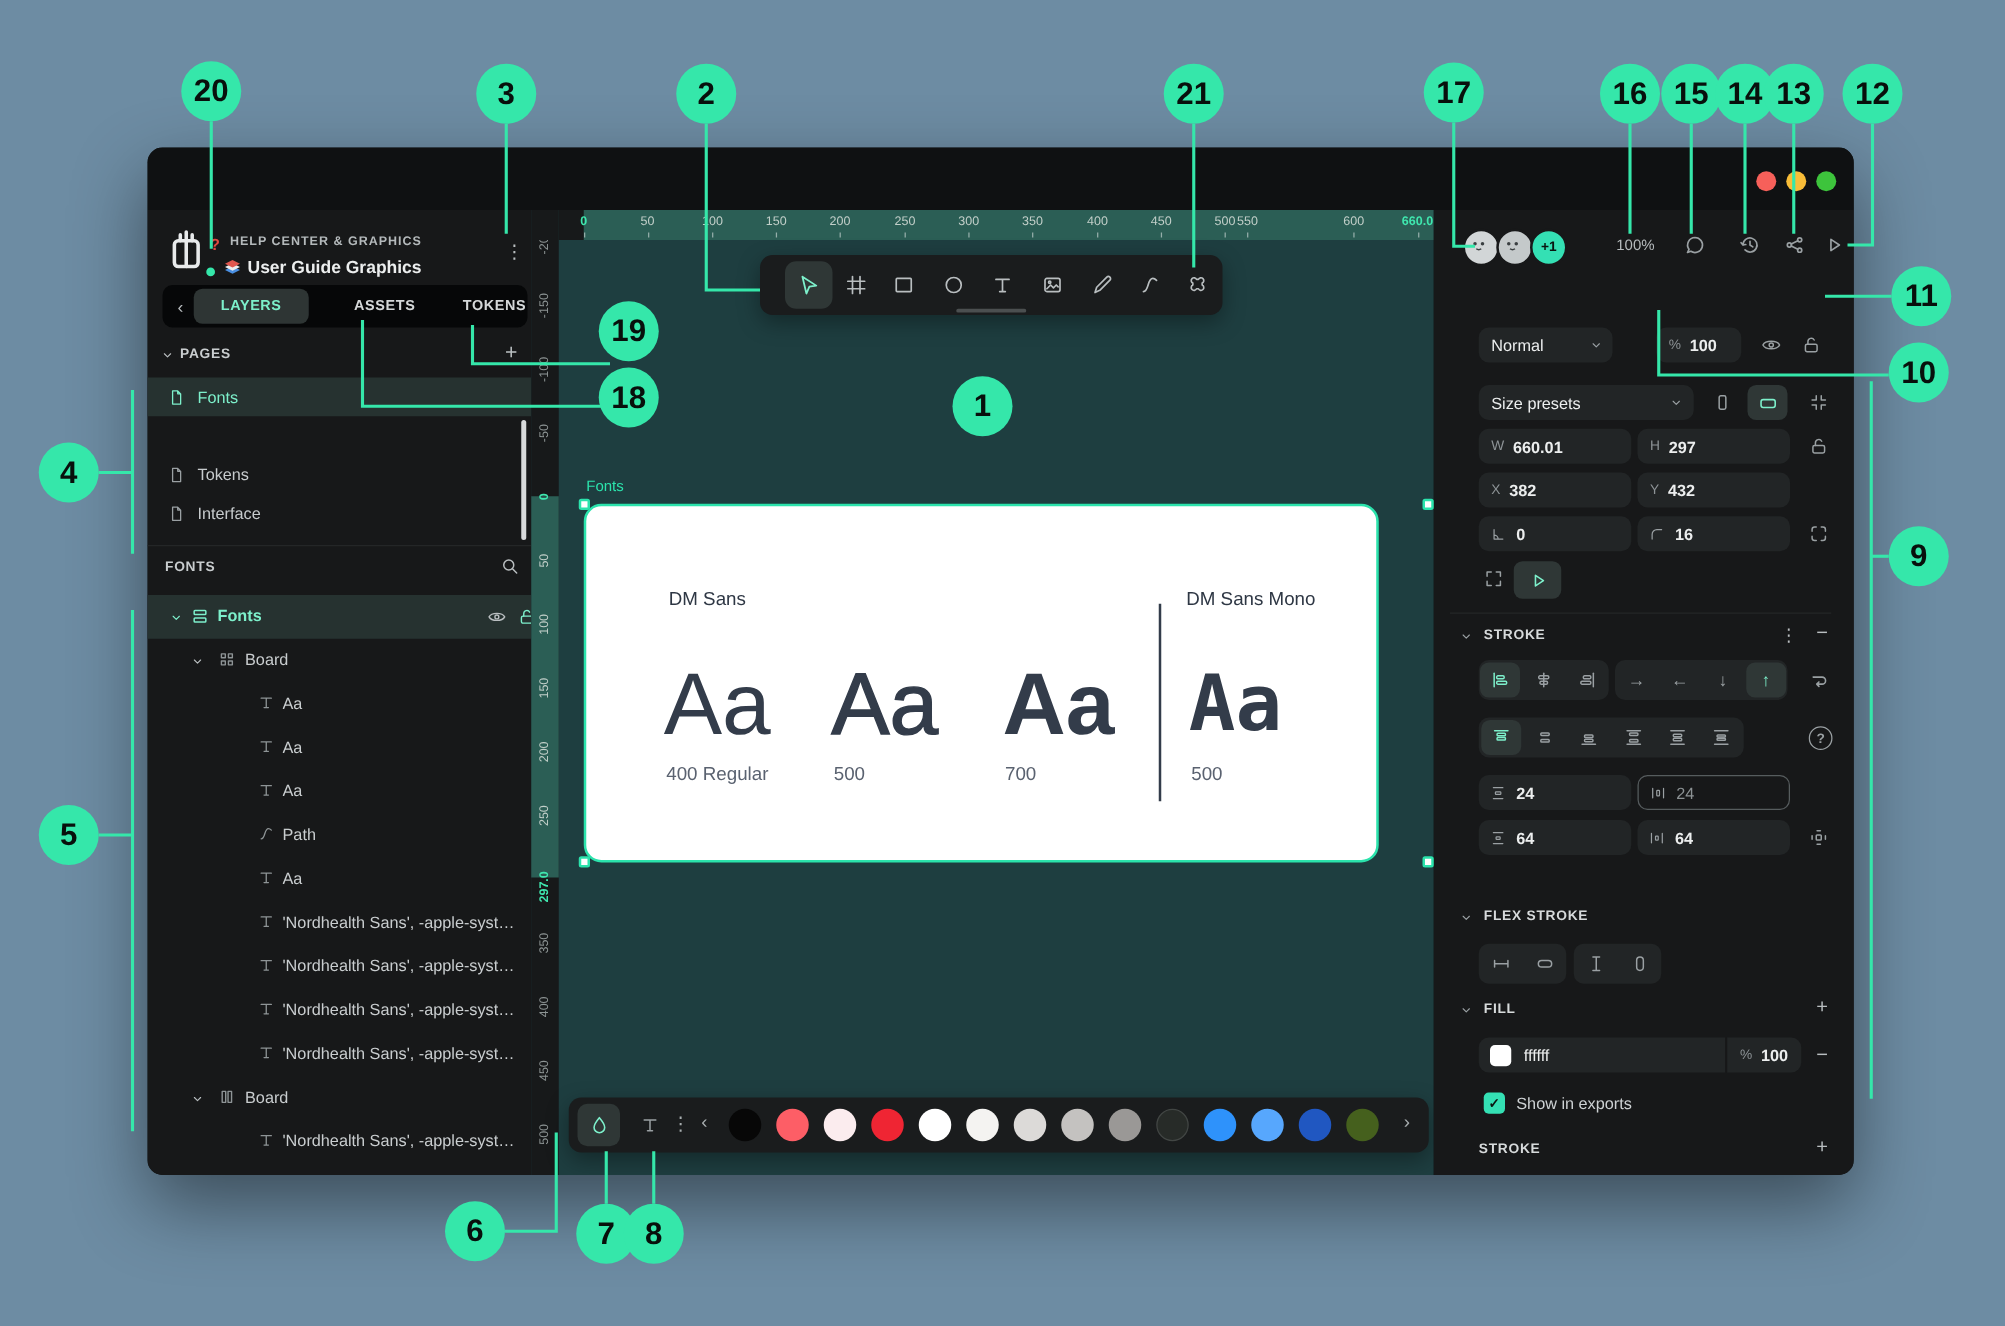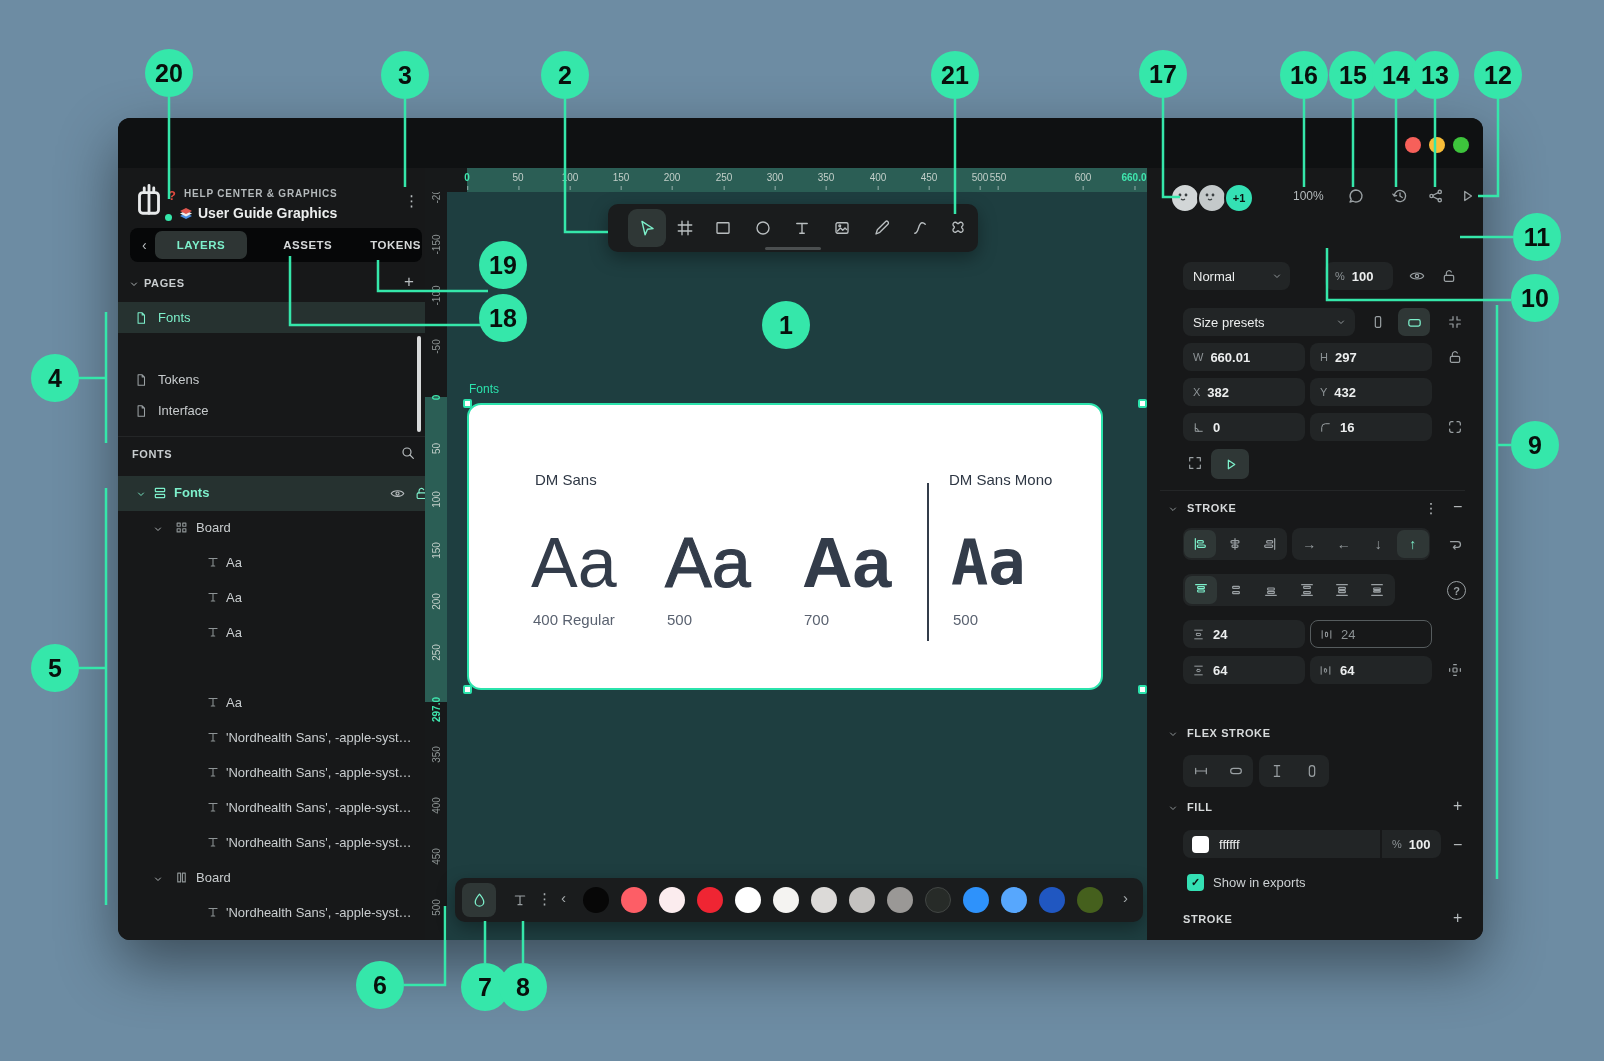--- a/index.html
+++ b/index.html
@@ -368,20 +368,26 @@
             <use href="#i-text"></use>
           </svg>
         <span class="tlab" style="left:108px">Aa</span>
       </div>
       <div class="trow" style="top:448px">
         <svg class="ic dim abs ticon" style="left:88px" width="14" height="14">
             <use href="#i-text"></use>
           </svg>
         <span class="tlab" style="left:108px">Aa</span>
       </div>
+      <div class="trow" style="top:483px">
+        <svg class="ic dim abs ticon" style="left:88px" width="14" height="14">
+            <use href="#i-curve"></use>
+          </svg>
+        <span class="tlab" style="left:108px">Path</span>
+      </div>
       <div class="trow" style="top:518px">
         <svg class="ic dim abs ticon" style="left:88px" width="14" height="14">
             <use href="#i-text"></use>
           </svg>
         <span class="tlab" style="left:108px">Aa</span>
       </div>
       <div class="trow" style="top:553px">
         <svg class="ic dim abs ticon" style="left:88px" width="14" height="14">
             <use href="#i-text"></use>
           </svg>

